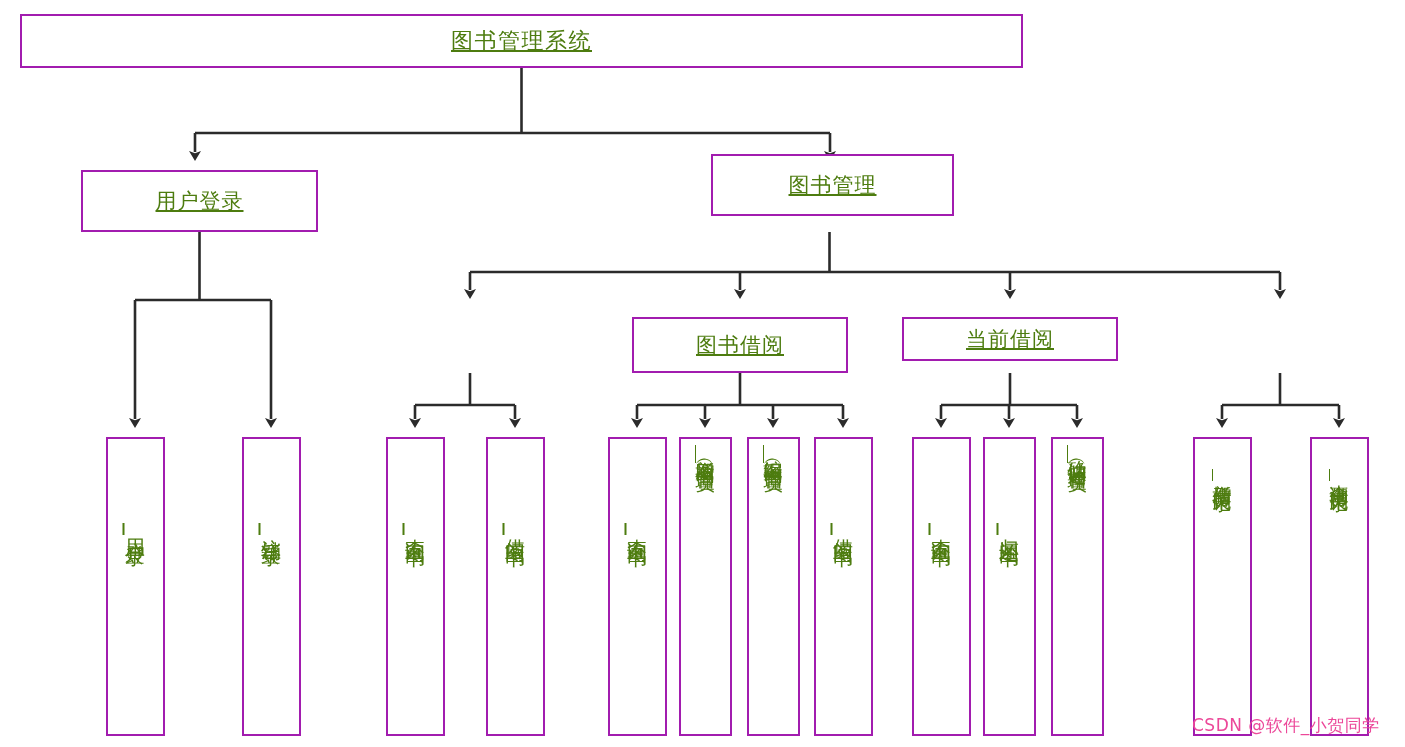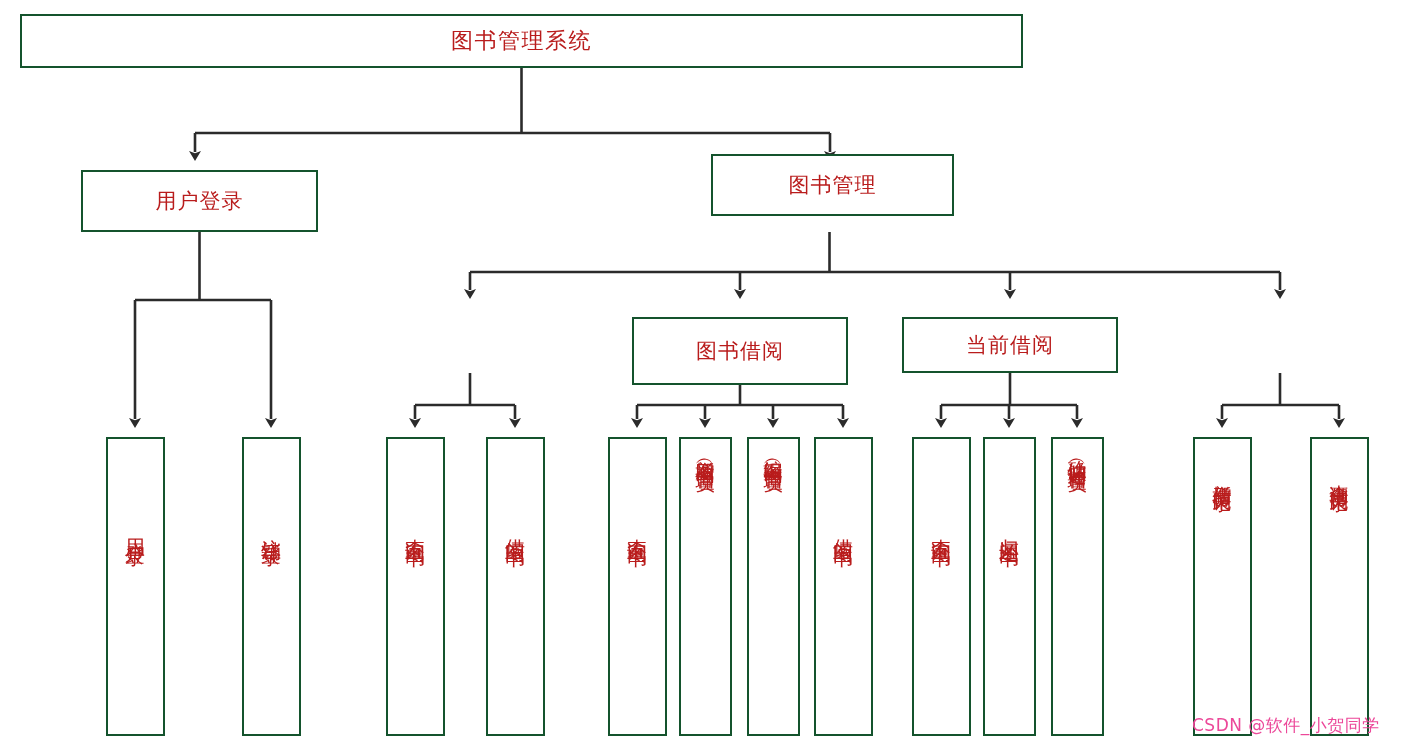--- a/index.html
+++ b/index.html
@@ -23,25 +23,26 @@
     left: 0;
     top: 0;
     width: 1405px;
     height: 747px;
     pointer-events: none;
   }
   .node {
     position: absolute;
     box-sizing: border-box;
     background: #ffffff;
-    border: 2px solid #14532d;
+    border: 2px solid #a21caf;
     display: flex;
     align-items: center;
     justify-content: center;
-    color: #b91c1c;
+    color: #4d7c0f;
+    text-decoration: underline;
   }
   .node .lbl {
     line-height: 1.18;
     text-align: center;
     white-space: nowrap;
   }
   
   .node.h .lbl {
     font-size: 21px;
     letter-spacing: 1px;
@@ -135,24 +136,24 @@
     <span class="lbl">图书管理系统</span>
   </div>
 
   <div class="node h" style="left:81px; top:170px; width:237px; height:62px;">
     <span class="lbl">用户登录</span>
   </div>
   <div class="node h" style="left:711px; top:154px; width:243px; height:62px;">
     <span class="lbl">图书管理</span>
   </div>
 
-  <div class="node h" style="left:632px; top:317px; width:216px; height:68px;align-items:center;">
+  <div class="node h" style="left:632px; top:317px; width:216px; height:56px;align-items:center;">
     <span class="lbl">图书借阅</span>
   </div>
-  <div class="node h" style="left:902px; top:317px; width:216px; height:56px;">
+  <div class="node h" style="left:902px; top:317px; width:216px; height:44px;">
     <span class="lbl">当前借阅</span>
   </div>
 
   <div class="node v" style="left:106px; top:437px; width:59px; height:299px; padding-top:84px;">
     <span class="lbl">用户登录</span>
   </div>
   <div class="node v" style="left:242px; top:437px; width:59px; height:299px; padding-top:84px;">
     <span class="lbl">注销登录</span>
   </div>
 

